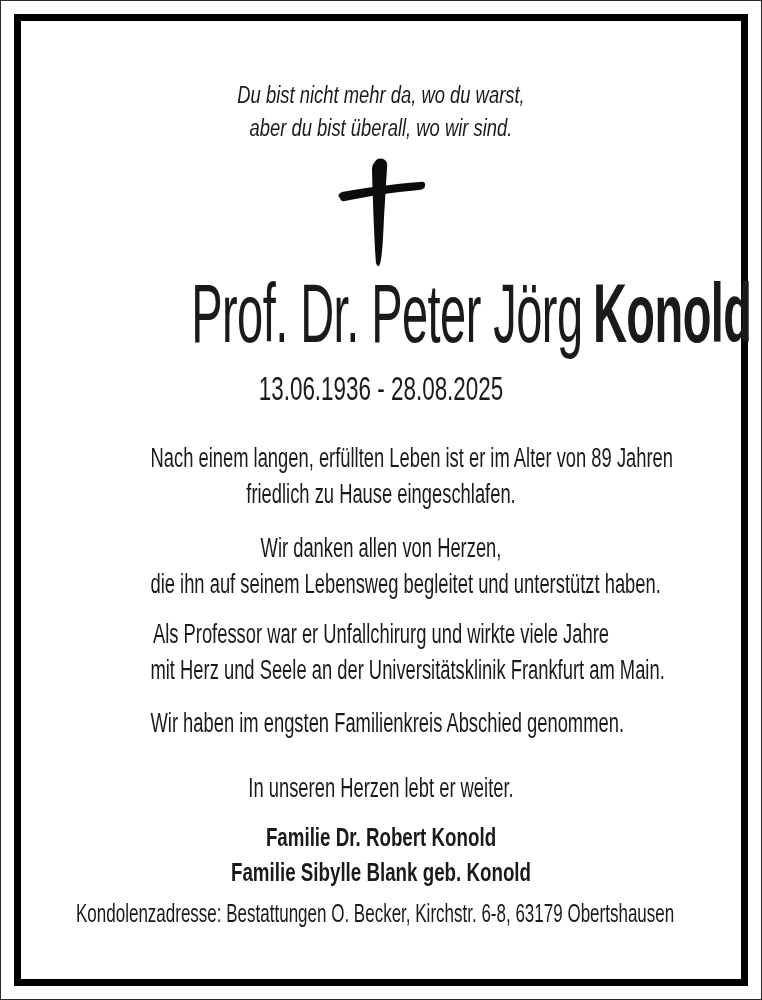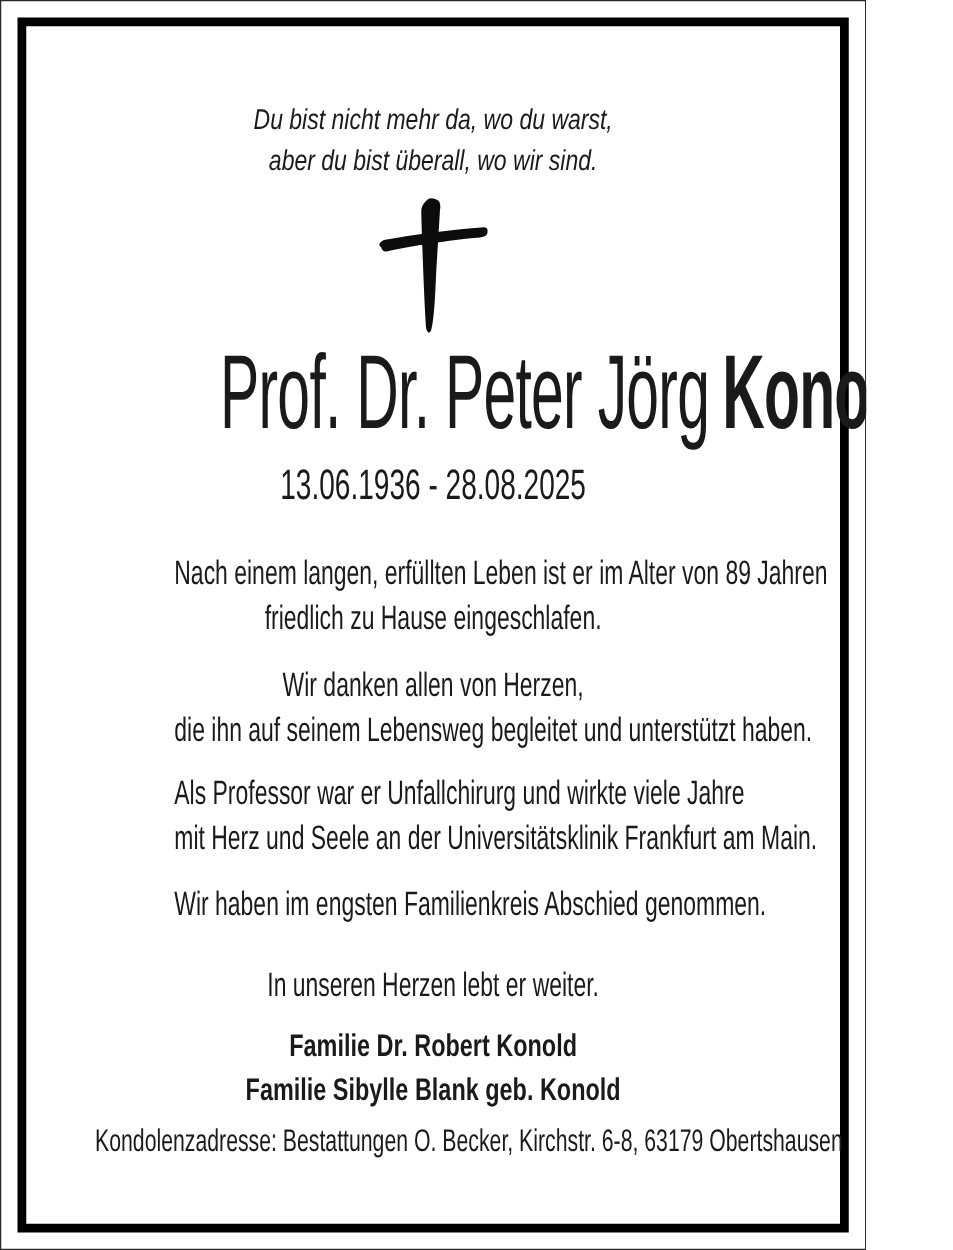--- a/index.html
+++ b/index.html
@@ -3,21 +3,21 @@
 <meta charset="utf-8">
 <style>
   html, body {
     margin: 0;
     padding: 0;
     background: #ffffff;
     font-family: "Liberation Sans", sans-serif;
   }
   .sheet {
     position: relative;
-    width: 693px;
+    width: 762px;
     height: 1000px;
     background: #ffffff;
     box-shadow: inset 0 0 0 1px #2b2b2b; 
     overflow: hidden;
   }
   .frame {
     position: absolute;
     inset: 14px;
     border: 7px solid #000000;
     background: #ffffff;

